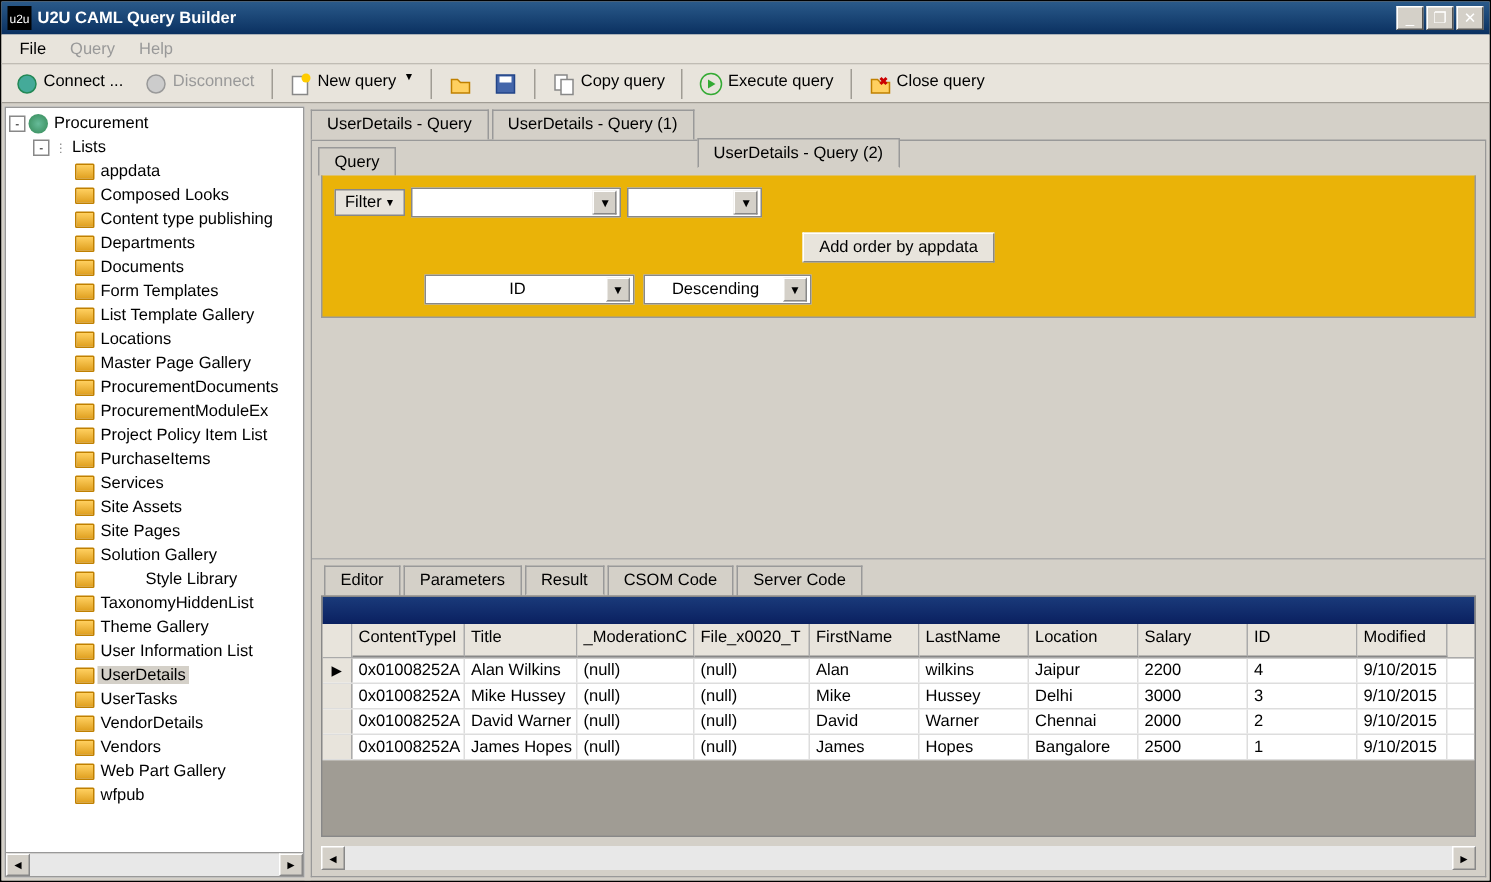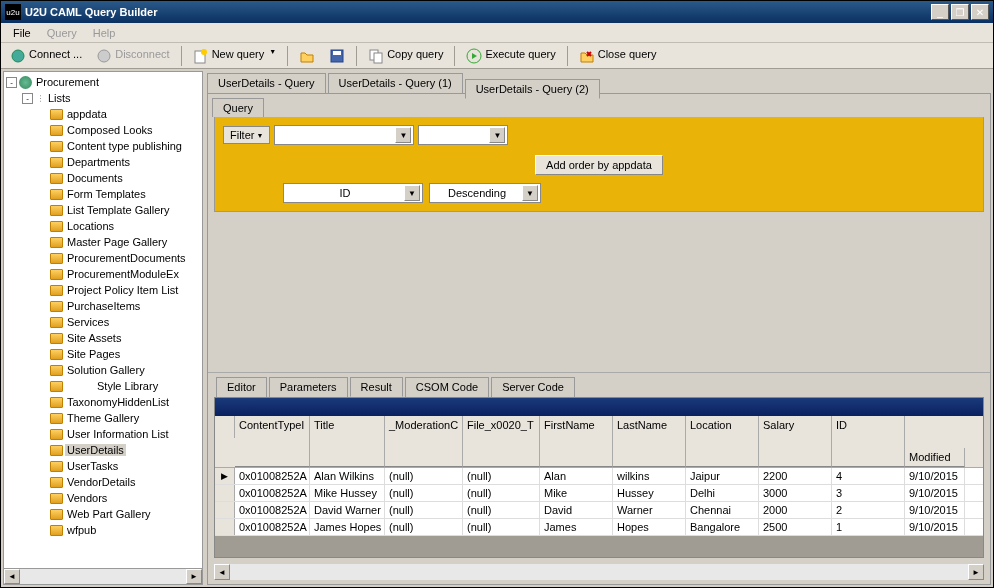--- a/index.html
+++ b/index.html
@@ -28,21 +28,21 @@
     .tree-icon { width: 14px; height: 14px; margin-right: 2px; display: inline-block; }
     .tree-node.selected span.tree-label { background: #d4d0c8; }
     .tree-label { padding: 0 2px; }
     .tree-scroll { height: 16px; background: #d4d0c8; border-top: 1px solid #999; display: flex; }
     .scroll-arrow { width: 16px; height: 100%; background: #d4d0c8; border: 1px solid #fff; border-right-color: #888; border-bottom-color: #888; display: flex; align-items: center; justify-content: center; font-size: 8px; color: #000; }
     .scroll-track { flex: 1; background: #e8e8e8; }
     .splitter { width: 4px; background: #d4d0c8; cursor: col-resize; }
     .content-panel { flex: 1; display: flex; flex-direction: column; margin: 2px 2px 2px 0; overflow: hidden; }
     .tabs { display: flex; background: #d4d0c8; border-bottom: 1px solid #999; padding-top: 2px; }
     .tab { padding: 3px 10px; background: #d4d0c8; border: 1px solid #999; border-bottom: none; margin-right: 2px; cursor: pointer; font-size: 11px; }
-    .tab.active { background: #d4d0c8; border-bottom: 1px solid #d4d0c8; position: relative; top: 6px; }
+    .tab.active { background: #d4d0c8; border-bottom: 1px solid #d4d0c8; position: relative; top: 19px; }
     .tab-content { flex: 1; background: #d4d0c8; border: 1px solid #999; border-top: none; display: flex; flex-direction: column; overflow: hidden; }
     .query-tabs { display: flex; padding: 4px 4px 0 4px; }
     .query-tab { padding: 3px 10px; background: #d4d0c8; border: 1px solid #999; border-bottom: none; cursor: pointer; }
     .query-panel { background: #eab308; margin: 0 6px 0 6px; padding: 8px; border: 1px solid #999; border-top: none; text-align: center; }
     .filter-row { display: flex; align-items: center; gap: 4px; margin-bottom: 10px; }
     .filter-btn { background: #e8e4dc; border: 1px solid #888; padding: 2px 6px; display: flex; align-items: center; cursor: pointer; }
     .combo { background: #fff; border: 1px solid #888; height: 20px; display: flex; align-items: center; padding: 0 2px; }
     .combo .combo-text { flex: 1; padding: 0 2px; }
     .combo .combo-btn { width: 16px; height: 16px; background: #d4d0c8; border: 1px solid #fff; border-right-color: #888; border-bottom-color: #888; display: flex; align-items: center; justify-content: center; font-size: 8px; cursor: pointer; }
     .add-order-btn { background: #e8e4dc; border: 1px solid #fff; border-right-color: #888; border-bottom-color: #888; padding: 3px 10px; cursor: pointer; display: inline-block; margin-bottom: 8px; }
@@ -349,21 +349,21 @@
                 <div class="row-selector" style="height: 22px;"></div>
                 <div class="grid-header-cell" style="width: 75px;">ContentTypeI</div>
                 <div class="grid-header-cell" style="width: 75px;">Title</div>
                 <div class="grid-header-cell" style="width: 78px;">_ModerationC</div>
                 <div class="grid-header-cell" style="width: 77px;">File_x0020_T</div>
                 <div class="grid-header-cell" style="width: 73px;">FirstName</div>
                 <div class="grid-header-cell" style="width: 73px;">LastName</div>
                 <div class="grid-header-cell" style="width: 73px;">Location</div>
                 <div class="grid-header-cell" style="width: 73px;">Salary</div>
                 <div class="grid-header-cell" style="width: 73px;">ID</div>
-                <div class="grid-header-cell" style="width: 60px; margin-top: 32px;">Modified</div>
+                <div class="grid-header-cell" style="width: 60px;">Modified</div>
               </div>
               <div class="grid-row">
                 <div class="row-selector">▶</div>
                 <div class="grid-cell" style="width: 75px;">0x01008252A</div>
                 <div class="grid-cell" style="width: 75px;">Alan Wilkins</div>
                 <div class="grid-cell" style="width: 78px;">(null)</div>
                 <div class="grid-cell" style="width: 77px;">(null)</div>
                 <div class="grid-cell" style="width: 73px;">Alan</div>
                 <div class="grid-cell" style="width: 73px;">wilkins</div>
                 <div class="grid-cell" style="width: 73px;">Jaipur</div>

